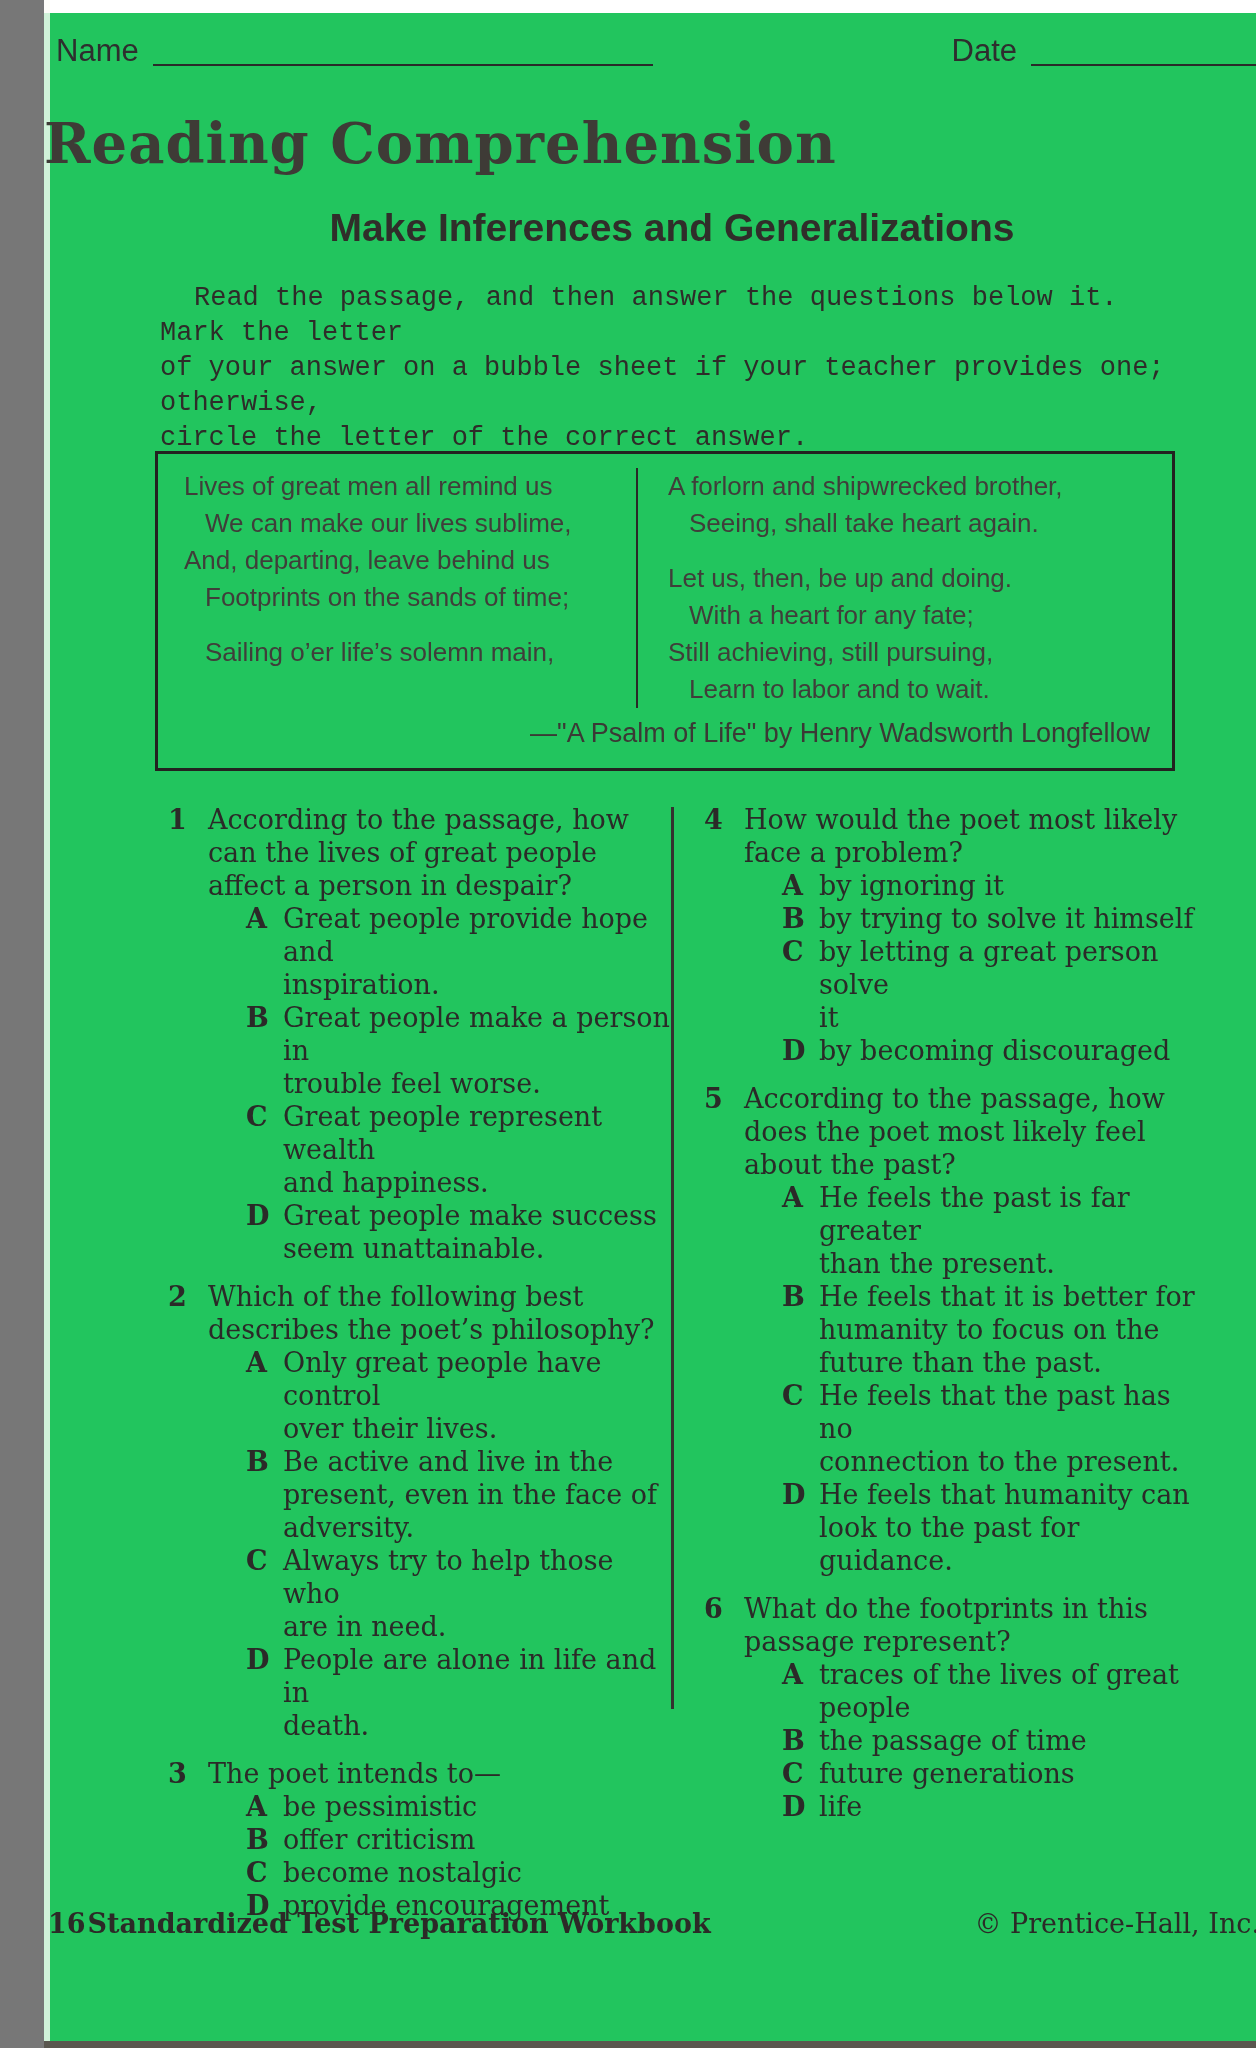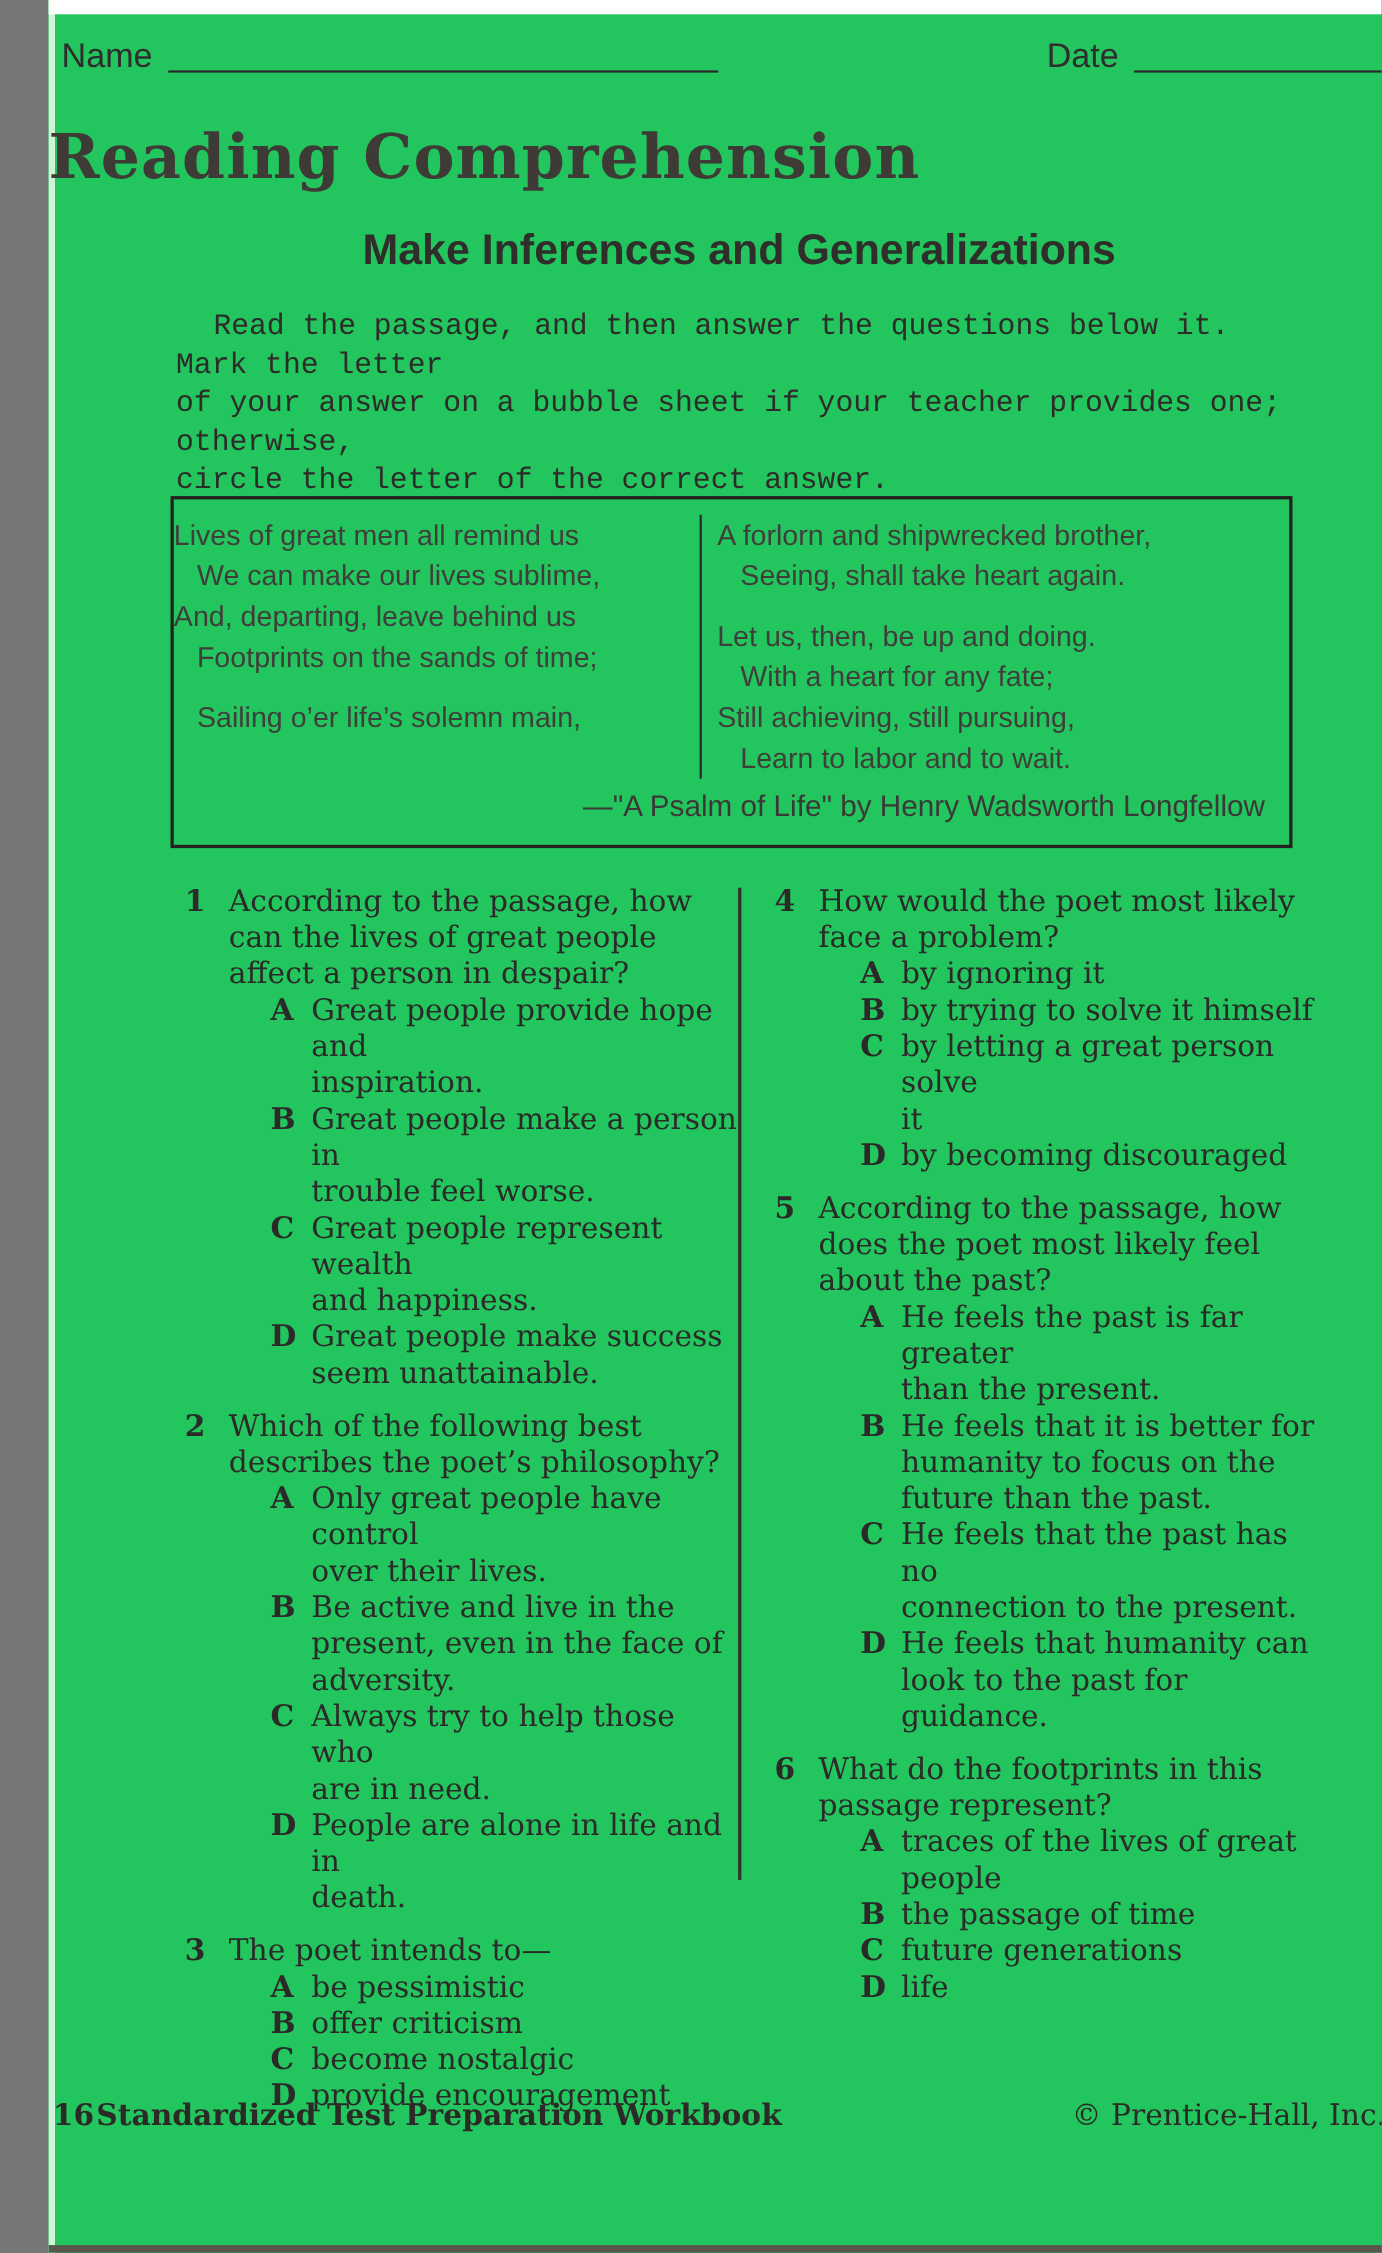--- a/index.html
+++ b/index.html
@@ -54,22 +54,22 @@
 
   
   .poem-box{
     position:absolute;top:451px;left:111px;width:1020px;height:320px;
     box-sizing:border-box;
     border:3px solid #232220;
     font-family:"Liberation Sans",sans-serif;
     color:#403e3a;
   }
   .poem-cols{display:flex;padding-top:14px;}
-  .poem-left{width:478px;box-sizing:border-box;flex:none;}
-  .poem-right{flex:1;border-left:2.5px solid #2a2927;padding-left:14px;}
+  .poem-left{width:478px;padding-left:26px;box-sizing:border-box;flex:none;}
+  .poem-right{flex:1;border-left:2.5px solid #2a2927;padding-left:30px;}
   .poem-line{font-size:26px;line-height:37px;white-space:nowrap;}
   .poem-line.indent{margin-left:21px;}
   .stanza + .stanza{margin-top:18px;}
   .attribution{
     text-align:right;padding-right:22px;margin-top:10px;
     font-size:27px;color:#3b3935;
   }
 
   
   .questions{

